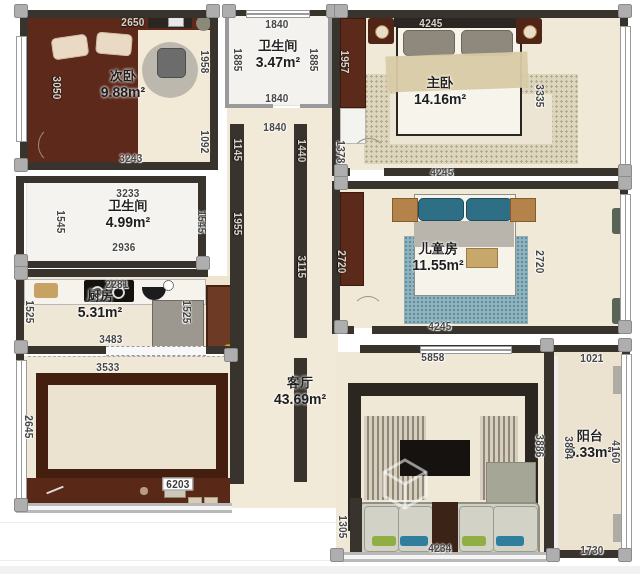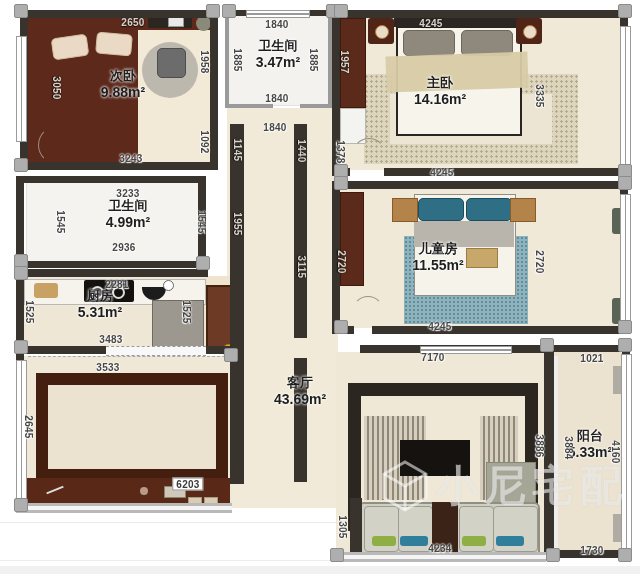--- a/index.html
+++ b/index.html
@@ -13,21 +13,21 @@
        background:linear-gradient(to right,#fff 40%,#9a9a9a 40%,#9a9a9a 60%,#fff 60%);}
   .winh{position:absolute;border:1px solid #9a9a9a;
        background:linear-gradient(to bottom,#fff 40%,#9a9a9a 40%,#9a9a9a 60%,#fff 60%);}
   .strip{position:absolute;background:linear-gradient(to bottom,#b9b9b9 28%,#f5f5f5 28%,#f5f5f5 72%,#b9b9b9 72%);}
   .col{position:absolute;width:12px;height:12px;background:#aeaeae;border:1px solid #8b8b8b;border-radius:2px;}
   .dim{position:absolute;transform:translate(-50%,-50%);font-size:10px;font-weight:700;color:#474747;
        white-space:nowrap;letter-spacing:.3px;
        text-shadow:0 0 2px #fff,0 0 2px #fff,1px 1px 1px rgba(255,255,255,.85);}
   .dim.v{transform:translate(-50%,-50%) rotate(90deg);}
   .dim.dark{color:#d9d2c6;text-shadow:0 0 2px #1d1d1d,0 1px 1px rgba(0,0,0,.7);}
-  .dim.boxed{background:#fff;border:1px solid #8a8a8a;padding:0 3px;text-shadow:none;color:#3a3a3a;margin-left:10px;}
+  .dim.boxed{background:#fff;border:1px solid #8a8a8a;padding:0 3px;text-shadow:none;color:#3a3a3a;}
   .room-label{position:absolute;transform:translate(-50%,-50%);text-align:center;color:#1e1e1e;
        text-shadow:0 0 3px rgba(255,255,255,.95),0 0 3px rgba(255,255,255,.9);line-height:1.15;}
   .room-label .nm{font-size:13px;font-weight:700;}
   .room-label .ar{font-size:14px;font-weight:700;}
   .arc{position:absolute;border:1.5px solid #9b9283;border-color:transparent transparent transparent #9b9283;
        border-radius:50%;}
   .dash-open{position:absolute;background:#f8f8f8;border-top:1px dashed #999;border-bottom:1px dashed #999;}
   .watermark{position:absolute;display:flex;align-items:center;gap:8px;pointer-events:none;}
   .watermark span{font-size:42px;font-weight:700;letter-spacing:6px;color:rgba(255,255,255,.55);
        text-shadow:0 0 1px rgba(120,120,120,.25);}
@@ -192,21 +192,20 @@
   <div class="abs" style="left:0;top:566px;width:640px;height:8px;background:#f1f1f1;"></div>
 
   <div class="watermark" style="left:382px;top:458px;">
     <svg width="46" height="52" viewBox="0 0 46 52">
       <g fill="none" stroke="rgba(255,255,255,0.55)" stroke-width="3">
         <polygon points="23,2 44,14 44,38 23,50 2,38 2,14"></polygon>
         <polyline points="2,14 23,26 44,14"></polyline>
         <line x1="23" y1="26" x2="23" y2="50"></line>
       </g>
     </svg>
-    <span>小尼宅配</span>
   </div>
 
 <div class="room-label" style="left: 123px; top: 85px;">
       <div class="nm">次卧</div>
       <div class="ar">9.88m²</div>
     </div>
     <div class="room-label" style="left: 278px; top: 55px;">
       <div class="nm">卫生间</div>
       <div class="ar">3.47m²</div>
     </div>
@@ -258,21 +257,21 @@
     <div class="dim" style="left: 124px; top: 247px;">2936</div>
     <div class="dim v dark" style="left: 301px; top: 267px;">3115</div>
     <div class="dim v dark" style="left: 341px; top: 262px;">2720</div>
     <div class="dim v" style="left: 539px; top: 262px;">2720</div>
     <div class="dim" style="left: 117px; top: 284px;">2281</div>
     <div class="dim v" style="left: 29px; top: 312px;">1525</div>
     <div class="dim v" style="left: 186px; top: 312px;">1525</div>
     <div class="dim" style="left: 111px; top: 339px;">3483</div>
     <div class="dim" style="left: 440px; top: 326px;">4245</div>
     <div class="dim" style="left: 108px; top: 367px;">3533</div>
-    <div class="dim" style="left: 433px; top: 357px;">7170</div>
+    <div class="dim" style="left: 433px; top: 357px;">5858</div>
     <div class="dim" style="left: 592px; top: 358px;">1021</div>
     <div class="dim v" style="left: 28px; top: 427px;">2645</div>
     <div class="dim v" style="left: 568px; top: 448px;">3884</div>
     <div class="dim v" style="left: 615px; top: 452px;">4160</div>
     <div class="dim v" style="left: 539px; top: 446px;">3886</div>
     <div class="dim v" style="left: 342px; top: 527px;">1305</div>
     <div class="dim boxed" style="left: 178px; top: 484px;">6203</div>
     <div class="dim" style="left: 440px; top: 548px;">4234</div>
     <div class="dim" style="left: 592px; top: 550px;">1730</div>
     <div class="col" style="left: 14px; top: 4px;"></div>

